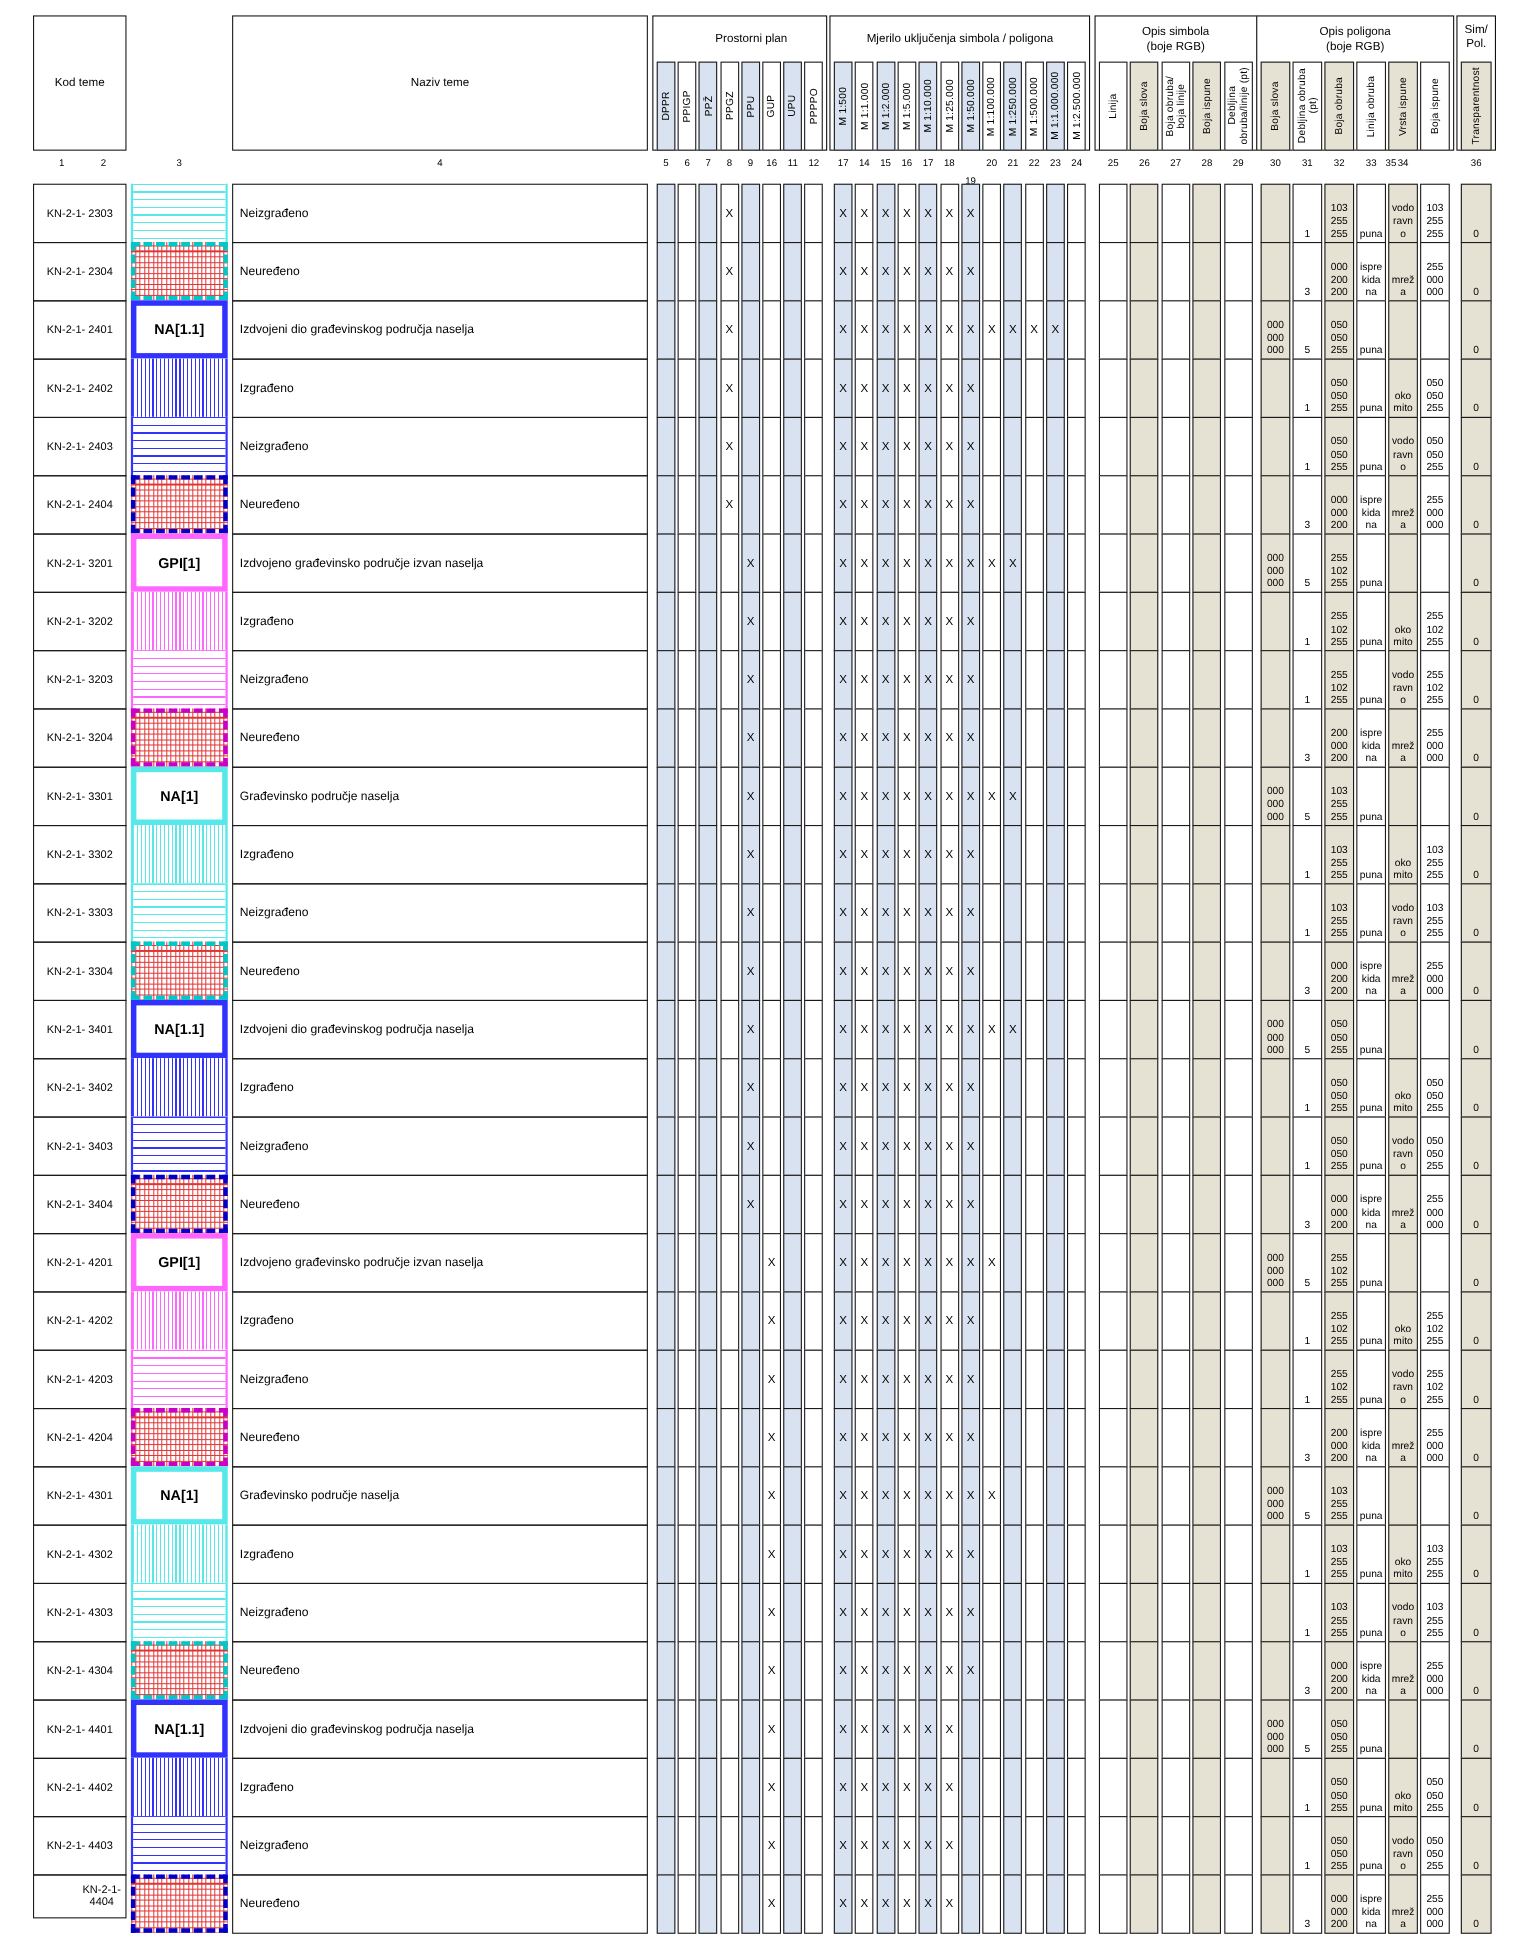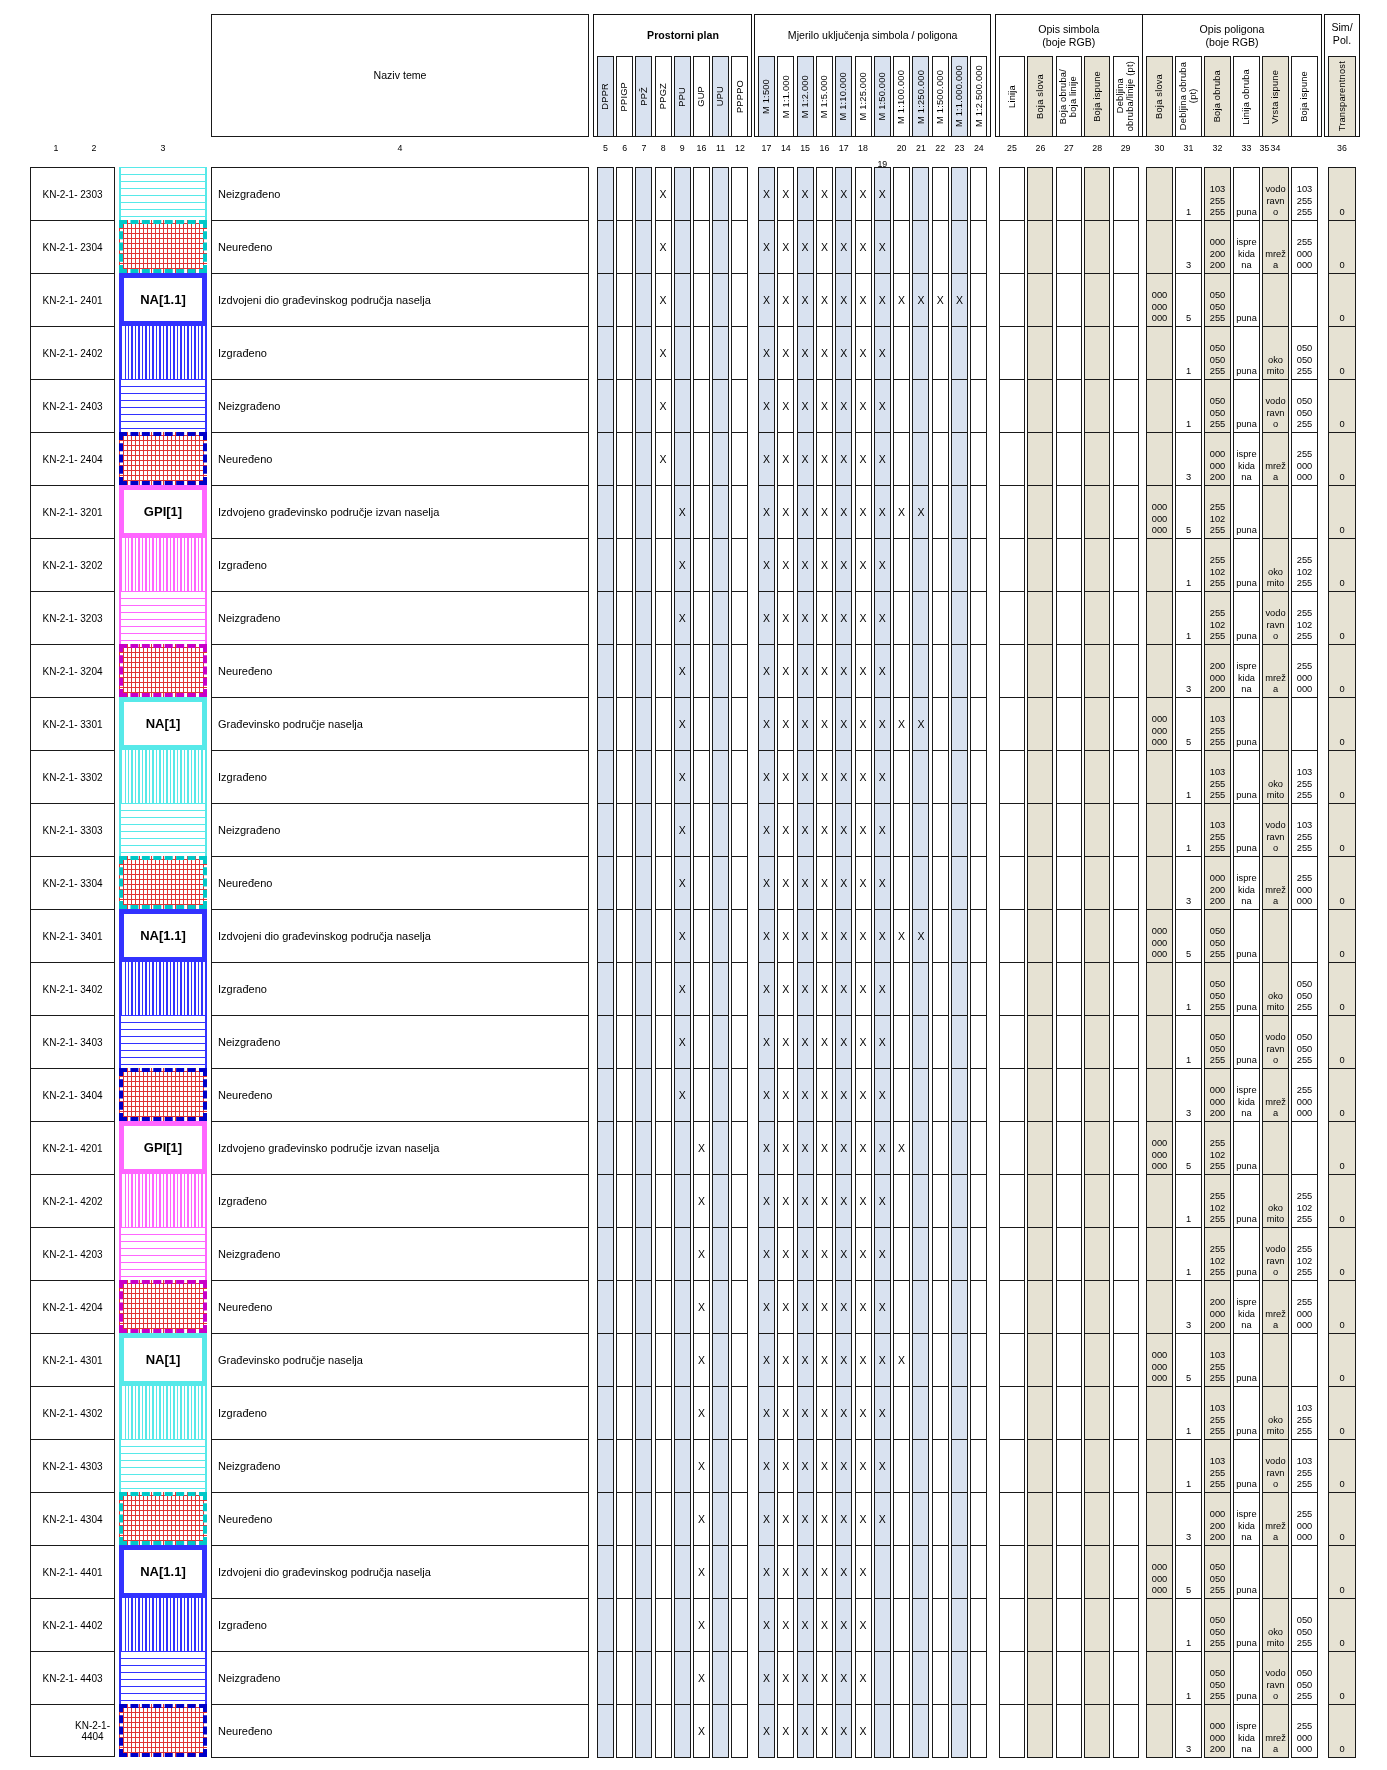--- a/index.html
+++ b/index.html
@@ -18,23 +18,24 @@
   .xmark{font-size:10.5px}
   .kodtxt{font-size:10px}
   .naztxt{font-size:11px;justify-content:flex-start;padding-left:6px;text-align:left}
   .valtxt{font-size:9.3px}
   .swlabel{font-weight:bold;font-size:13px}
 </style>
 </head>
 <body>
 
 <div id="page">
+    <div class="abs bord cc title" style="left: 30px; top: 14px; width: 85px; height: 123px;">Kod teme</div>
     <div class="abs bord cc title" style="left: 211px; top: 14px; width: 378px; height: 123px;">Naziv teme</div>
     <div class="abs thick" style="left: 593px; top: 14px; width: 159.4px; height: 123px; background: rgb(255, 255, 255);"></div>
-    <div class="abs cc title" style="left: 593px; top: 16px; width: 180px; height: 40px; font-weight: bold;">Prostorni plan</div>
+    <div class="abs cc title" style="left: 593px; top: 16px; width: 180px; height: 40px;">Prostorni plan</div>
     <div class="abs bord cc" style="left: 597px; top: 56px; width: 17px; height: 81px; background: rgb(217, 226, 240);">
       <div class="vlab">DPPR</div>
     </div>
     <div class="abs cc num" style="left: 594px; top: 140px; width: 23px; height: 16px;">5</div>
     <div class="abs bord cc" style="left: 616.2px; top: 56px; width: 17px; height: 81px; background: rgb(255, 255, 255);">
       <div class="vlab">PPIGP</div>
     </div>
     <div class="abs cc num" style="left: 613.2px; top: 140px; width: 23px; height: 16px;">6</div>
     <div class="abs bord cc" style="left: 635.4px; top: 56px; width: 17px; height: 81px; background: rgb(217, 226, 240);">
       <div class="vlab">PPŽ</div>
@@ -1356,21 +1357,21 @@
 050
 255</div>
     <div class="abs bord vbot valtxt" style="left: 1233px; top: 1651px; width: 27px; height: 54.2px; background: rgb(255, 255, 255);">puna</div>
     <div class="abs bord vbot valtxt" style="left: 1262px; top: 1651px; width: 27px; height: 54.2px; background: rgb(230, 226, 211);">vodo
 ravn
 o</div>
     <div class="abs bord vbot valtxt" style="left: 1291px; top: 1651px; width: 27px; height: 54.2px; background: rgb(255, 255, 255);">050
 050
 255</div>
     <div class="abs bord vbot valtxt" style="left: 1328px; top: 1651px; width: 28px; height: 54.2px; background: rgb(230, 226, 211);">0</div>
-    <div class="abs bord cc kodtxt" style="left: 30px; top: 1704px; width: 85px; height: 53px; padding-left: 40px;">KN-2-1- 4404</div>
+    <div class="abs bord cc kodtxt" style="left: 30px; top: 1704px; width: 85px; height: 40px; padding-left: 40px;">KN-2-1- 4404</div>
     <div class="abs cc" style="left: 119px; top: 1704px; width: 88px; height: 53px; background: repeating-linear-gradient(90deg, rgb(224, 52, 52) 0px, rgb(224, 52, 52) 1px, transparent 1px, transparent 4px), repeating-linear-gradient(0deg, rgb(224, 52, 52) 0px, rgb(224, 52, 52) 1px, transparent 1px, transparent 5px) rgb(255, 255, 255); border: 4px dashed rgb(0, 0, 200);"></div>
     <div class="abs bord cc naztxt" style="left: 211px; top: 1704px; width: 378px; height: 54.2px;">Neuređeno</div>
     <div class="abs bord cc xmark" style="left: 597px; top: 1704px; width: 17px; height: 54.2px; background: rgb(217, 226, 240);"></div>
     <div class="abs bord cc xmark" style="left: 616.2px; top: 1704px; width: 17px; height: 54.2px; background: rgb(255, 255, 255);"></div>
     <div class="abs bord cc xmark" style="left: 635.4px; top: 1704px; width: 17px; height: 54.2px; background: rgb(217, 226, 240);"></div>
     <div class="abs bord cc xmark" style="left: 654.6px; top: 1704px; width: 17px; height: 54.2px; background: rgb(255, 255, 255);"></div>
     <div class="abs bord cc xmark" style="left: 673.8px; top: 1704px; width: 17px; height: 54.2px; background: rgb(217, 226, 240);"></div>
     <div class="abs bord cc xmark" style="left: 693px; top: 1704px; width: 17px; height: 54.2px; background: rgb(255, 255, 255);">X</div>
     <div class="abs bord cc xmark" style="left: 712.2px; top: 1704px; width: 17px; height: 54.2px; background: rgb(217, 226, 240);"></div>
     <div class="abs bord cc xmark" style="left: 731.4px; top: 1704px; width: 17px; height: 54.2px; background: rgb(255, 255, 255);"></div>

